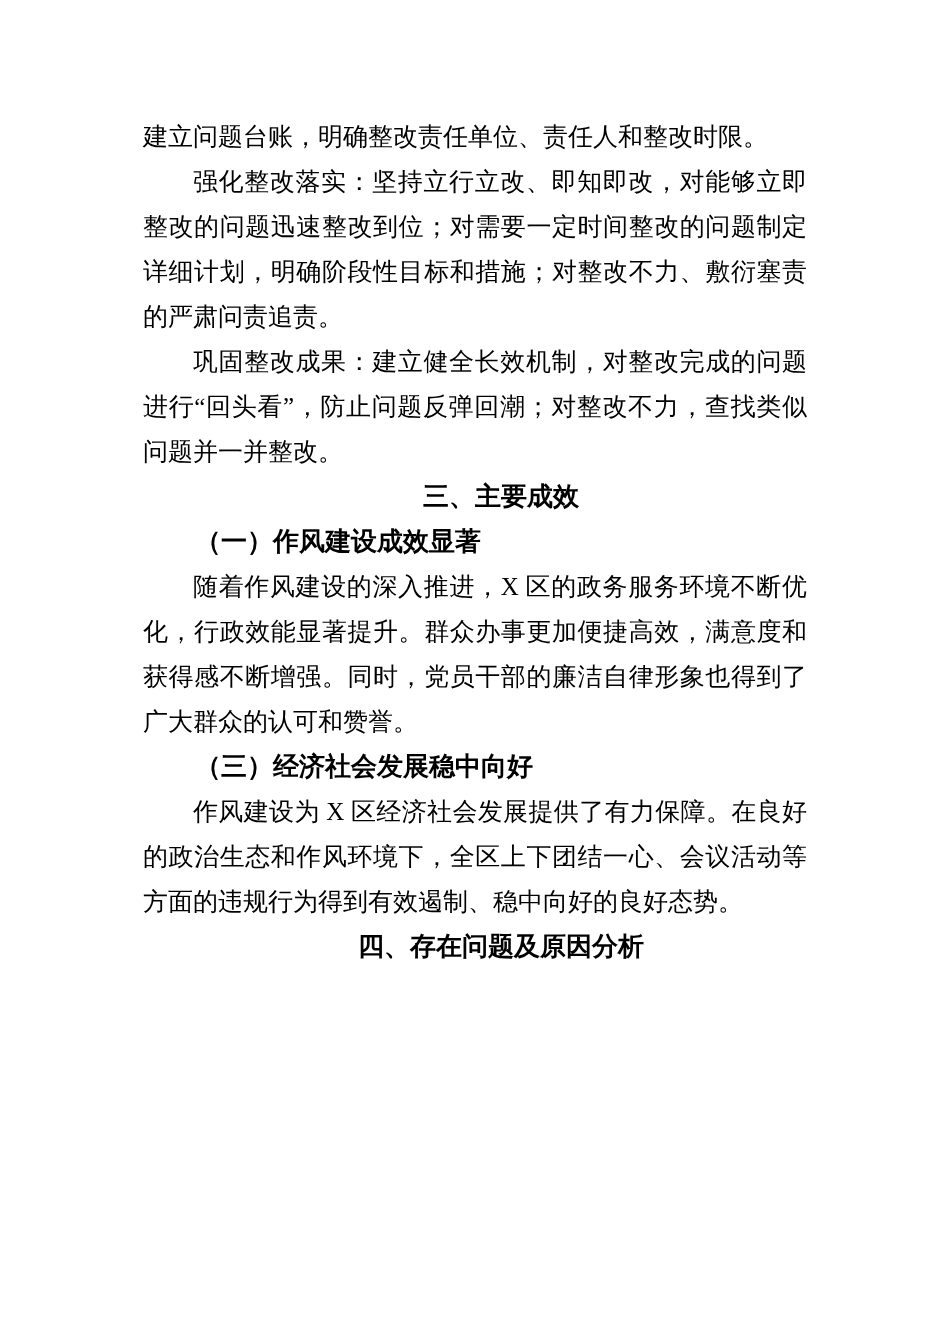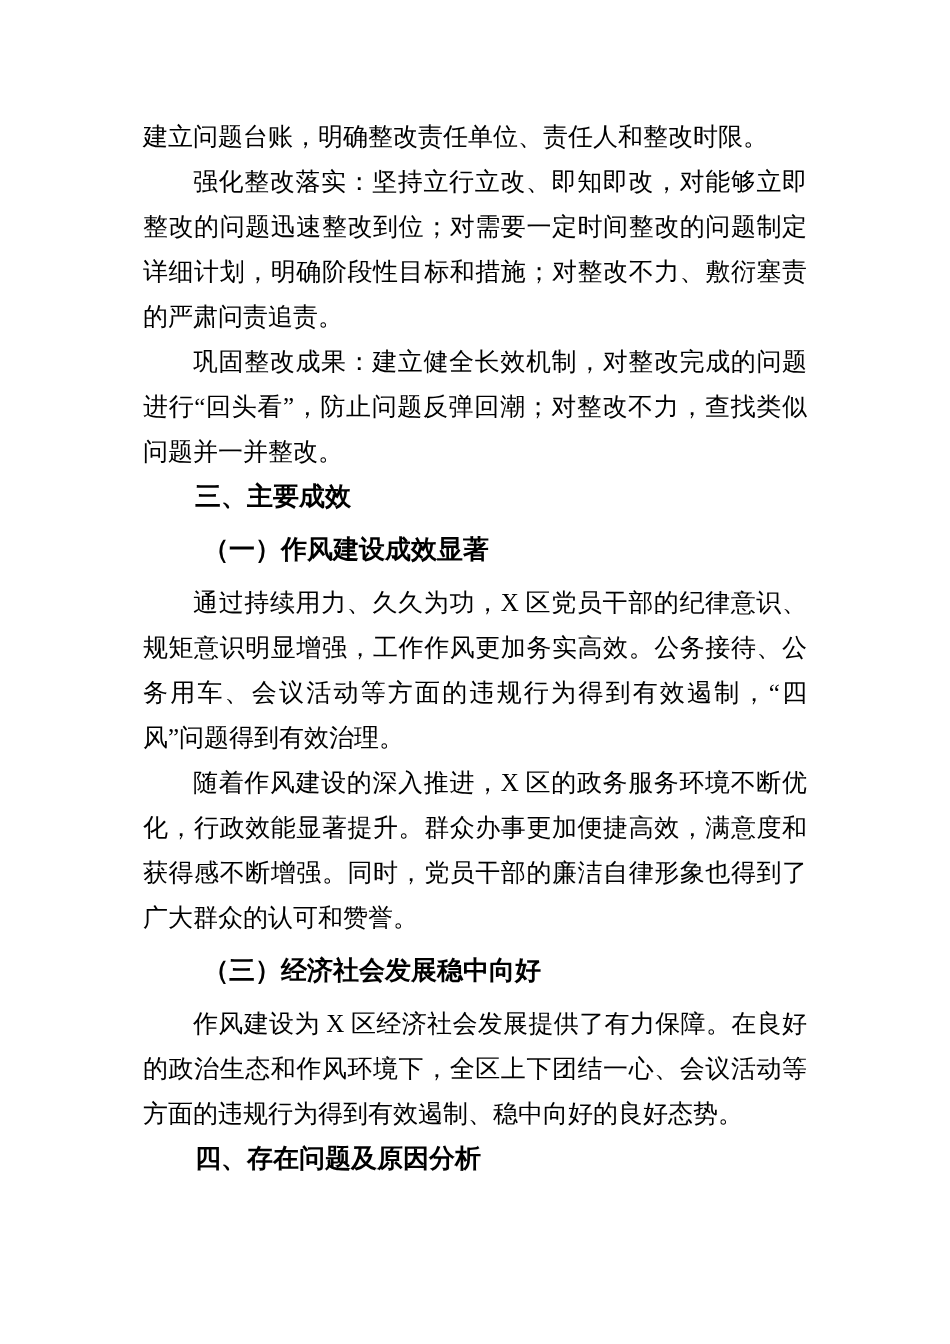--- a/index.html
+++ b/index.html
@@ -34,41 +34,40 @@
   .doc-content p.body-par.no-indent {
     text-indent: 0;
   }
   .doc-content .heading-1 {
     margin: 0;
     text-indent: 2em;
     font-family: "Liberation Sans", "DejaVu Sans", sans-serif;
     font-weight: bold;
     font-size: 26px;
     line-height: 45px;
-    text-align: left;
+    text-align: center;
   }
   .doc-content .heading-2 {
-    margin: 8px;
+    margin: 0;
     text-indent: 2em;
     font-family: "Liberation Serif", "DejaVu Serif", serif;
     font-weight: bold;
     font-size: 26px;
     line-height: 45px;
     text-align: left;
   }
 </style>
 </head>
 <body>
 
 <div class="page">
   <div class="doc-content" id="doc-content">
       <p class="body-par no-indent">建立问题台账，明确整改责任单位、责任人和整改时限。</p>
       <p class="body-par">强化整改落实：坚持立行立改、即知即改，对能够立即整改的问题迅速整改到位；对需要一定时间整改的问题制定详细计划，明确阶段性目标和措施；对整改不力、敷衍塞责的严肃问责追责。</p>
       <p class="body-par">巩固整改成果：建立健全长效机制，对整改完成的问题进行“回头看”，防止问题反弹回潮；对整改不力，查找类似问题并一并整改。</p>
       <h2 class="heading-1">三、主要成效</h2>
       <h3 class="heading-2">（一）作风建设成效显著</h3>
-      <p class="body-par">通过持续用力、久久为功，X 区党员干部的纪律意识、规矩意识明显增强，工作作风更加务实高效。公务接待、公务用车、会议活动等方面的违规行为得到有效遏制，“四风”问题得到有效治理。</p>
       <p class="body-par">随着作风建设的深入推进，X 区的政务服务环境不断优化，行政效能显著提升。群众办事更加便捷高效，满意度和获得感不断增强。同时，党员干部的廉洁自律形象也得到了广大群众的认可和赞誉。</p>
       <h3 class="heading-2">（三）经济社会发展稳中向好</h3>
       <p class="body-par">作风建设为 X 区经济社会发展提供了有力保障。在良好的政治生态和作风环境下，全区上下团结一心、会议活动等方面的违规行为得到有效遏制、稳中向好的良好态势。</p>
       <h2 class="heading-1">四、存在问题及原因分析</h2>
     </div>
 </div>
 
 </body></html>

